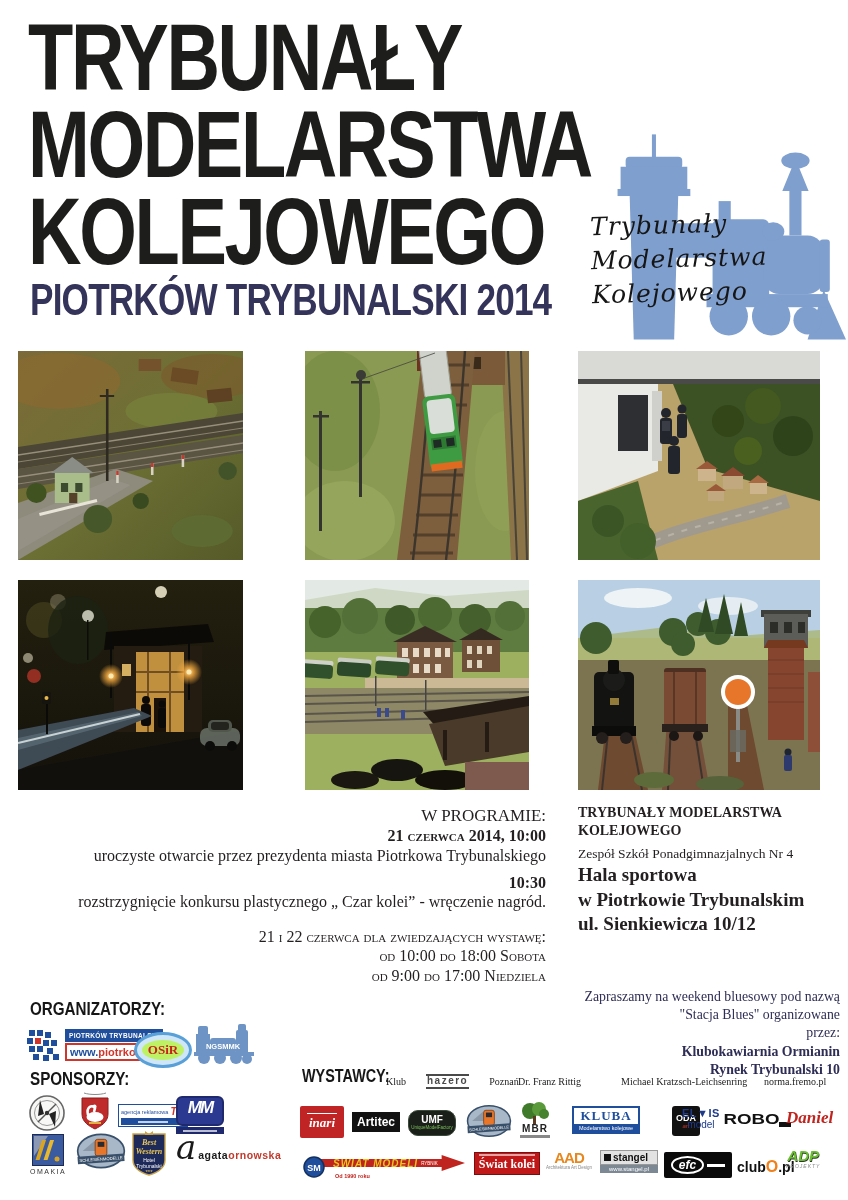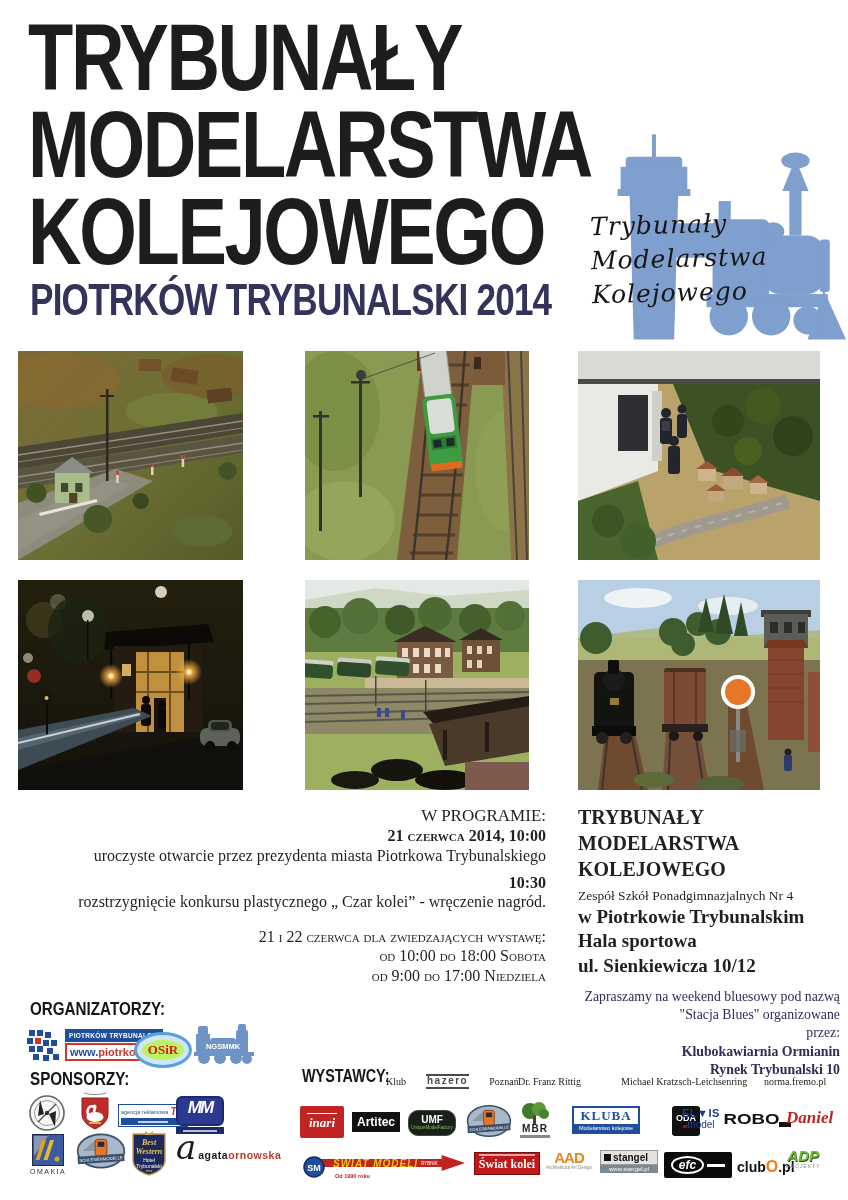--- a/index.html
+++ b/index.html
@@ -22,21 +22,21 @@
   .photo{position:absolute;}
   .photo svg{width:100%;height:100%;display:block;}
   
   .program{position:absolute;left:60px;top:806px;width:486px;text-align:right;
            font-size:16px;line-height:1.2;}
   .program .head{font-size:17px;}
   .sc{font-variant:small-caps;}
   .b{font-weight:bold;}
   .gap8{height:8px;}.gap14{height:16px;}
   .venue{position:absolute;left:578px;top:804px;width:264px;line-height:1.25;}
-  .venue-name{font-weight:bold;font-size:20px;line-height:1.3;}
+  .venue-name{font-weight:bold;font-size:14px;line-height:1.3;}
   .venue-school{font-size:13.5px;margin-top:6px;}
   .venue-big{font-weight:bold;font-size:19px;line-height:1.28;}
   .blues{position:absolute;left:556px;top:988px;width:284px;text-align:right;
          color:#2e2d55;font-size:13.8px;line-height:1.32;}
   
   .cond-head{position:absolute;font-family:"Liberation Sans",sans-serif;font-weight:bold;
              color:#161616;transform:scaleX(0.8);transform-origin:0 0;white-space:nowrap;}
   
   .chip{position:absolute;display:flex;align-items:center;justify-content:center;
         font-family:"Liberation Sans",sans-serif;}
@@ -432,22 +432,22 @@
     <div>rozstrzygnięcie konkursu plastycznego „ Czar kolei” - wręczenie nagród.</div>
     <div class="gap14"></div>
     <div class="sc">21 i 22 czerwca dla zwiedzających wystawę:</div>
     <div class="sc">od 10:00 do 18:00 Sobota</div>
     <div class="sc">od 9:00 do 17:00 Niedziela</div>
   </div>
 
   <div class="venue">
     <div class="venue-name">TRYBUNAŁY MODELARSTWA KOLEJOWEGO</div>
     <div class="venue-school">Zespół Szkół Ponadgimnazjalnych Nr 4</div>
+    <div class="venue-big">Hala sportowa</div>
     <div class="venue-big">w Piotrkowie Trybunalskim</div>
-    <div class="venue-big">Hala sportowa</div>
     <div class="venue-big">ul. Sienkiewicza 10/12</div>
   </div>
 
   <div class="blues">
     <div>Zapraszamy na weekend bluesowy pod nazwą</div>
     <div>"Stacja Blues" organizowane</div>
     <div>przez:</div>
     <div class="b">Klubokawiarnia Ormianin</div>
     <div class="b">Rynek Trybunalski 10</div>
   </div>

